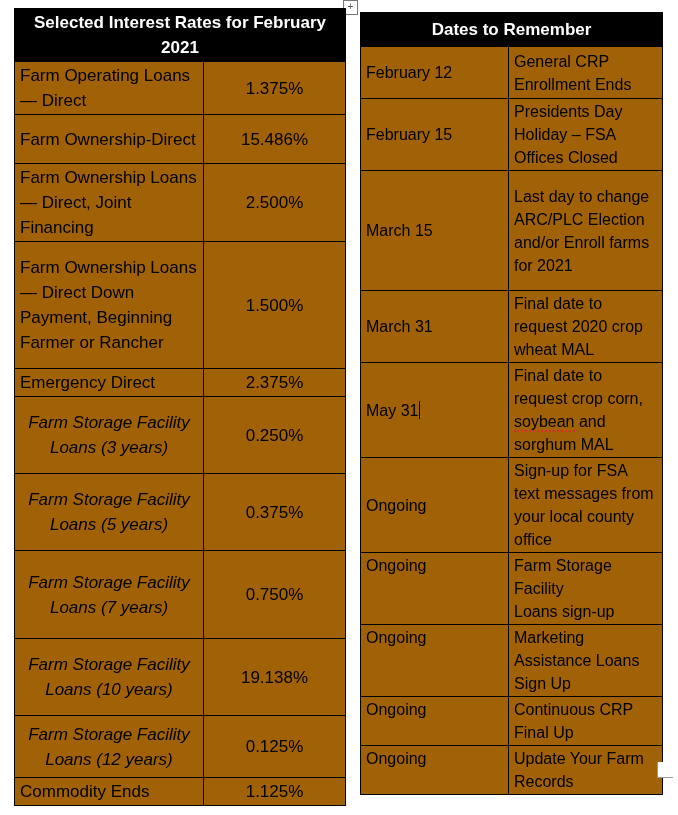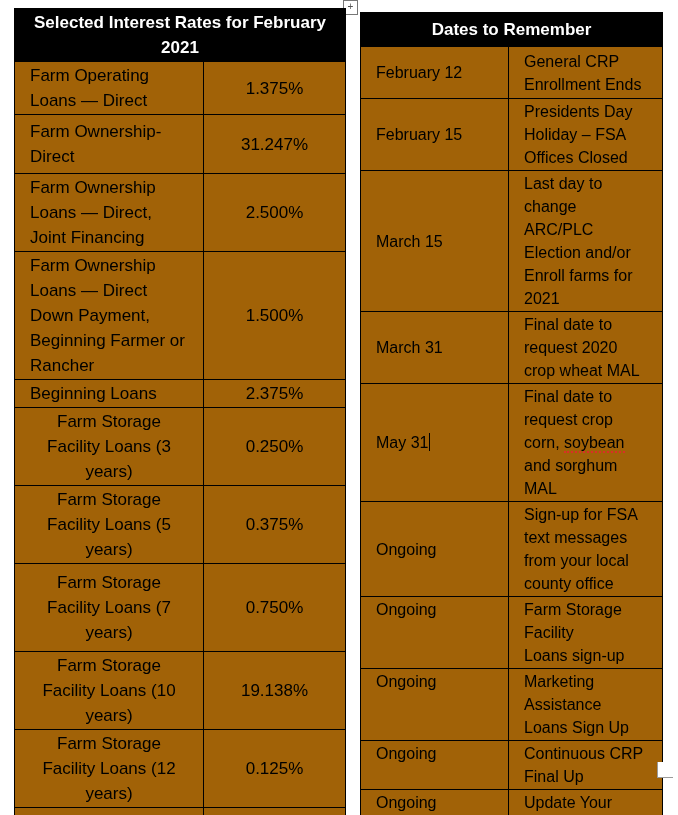--- a/index.html
+++ b/index.html
@@ -1,29 +1,29 @@
 <!DOCTYPE html>
 <html><head>
 <meta charset="utf-8">
 <style>
   html,body{margin:0;padding:0;background:#fff;}
   .page{
     position:relative;width:678px;height:815px;background:#ffffff;overflow:hidden;
     font-family:"Liberation Sans",sans-serif;color:#000;
   }
   table{border-collapse:collapse;position:absolute;table-layout:fixed;background:#a16207;}
-  th,td{border:1.5px solid #000;padding:1px 15px;vertical-align:middle;overflow:hidden;}
+  th,td{border:1.5px solid #000;padding:1px 5px;vertical-align:middle;overflow:hidden;}
   th.black-header{
     background:#000;color:#fff;font-weight:bold;text-align:center;
   }
   
   #interest-table{left:14px;top:8px;width:331px;font-size:17px;line-height:25px;}
   #interest-table th{font-size:17px;line-height:25px;padding:1px 4px;}
   #interest-table td.rate{text-align:center;}
-  #interest-table td.center{text-align:center;}
+  #interest-table td.center{text-align:center;font-style:italic;}
   
   #dates-table{left:360px;top:12px;width:302px;font-size:16px;line-height:23px;}
   #dates-table th{font-size:17px;line-height:25px;}
   #dates-table tr.vtop td{vertical-align:top;}
   #dates-table td.pre-line{white-space:pre-line;}
   .misspelled{border-bottom:2px dotted #d93025;}
   .caret{
     display:inline-block;width:1px;height:18px;background:#000;
     vertical-align:-3px;margin-left:1px;
   }
@@ -52,34 +52,34 @@
         <col style="width:142px">
       </colgroup>
     <tbody>
         <tr style="height:52px">
       <th class="black-header" colspan="2">Selected Interest Rates for February 2021</th>
     </tr>
     <tr style="height:53px">
       <td><span>Farm Operating Loans — Direct</span></td>
       <td class="rate"><span>1.375%</span></td>
     </tr>
-    <tr style="height:59px">
+    <tr style="height:49px">
       <td><span>Farm Ownership-Direct</span></td>
-      <td class="rate"><span>31.247%</span></td>
+      <td class="rate"><span>15.486%</span></td>
     </tr>
     <tr style="height:77px">
       <td><span>Farm Ownership Loans — Direct, Joint Financing</span></td>
       <td class="rate"><span>2.500%</span></td>
     </tr>
     <tr style="height:127px">
       <td><span>Farm Ownership Loans — Direct Down Payment, Beginning Farmer or Rancher</span></td>
       <td class="rate"><span>1.500%</span></td>
     </tr>
     <tr style="height:26px">
-      <td><span>Beginning Loans</span></td>
+      <td><span>Emergency Direct</span></td>
       <td class="rate"><span>2.375%</span></td>
     </tr>
     <tr style="height:77px">
       <td class="center"><span>Farm Storage Facility Loans (3 years)</span></td>
       <td class="rate"><span>0.250%</span></td>
     </tr>
     <tr style="height:77px">
       <td class="center"><span>Farm Storage Facility Loans (5 years)</span></td>
       <td class="rate"><span>0.375%</span></td>
     </tr>

